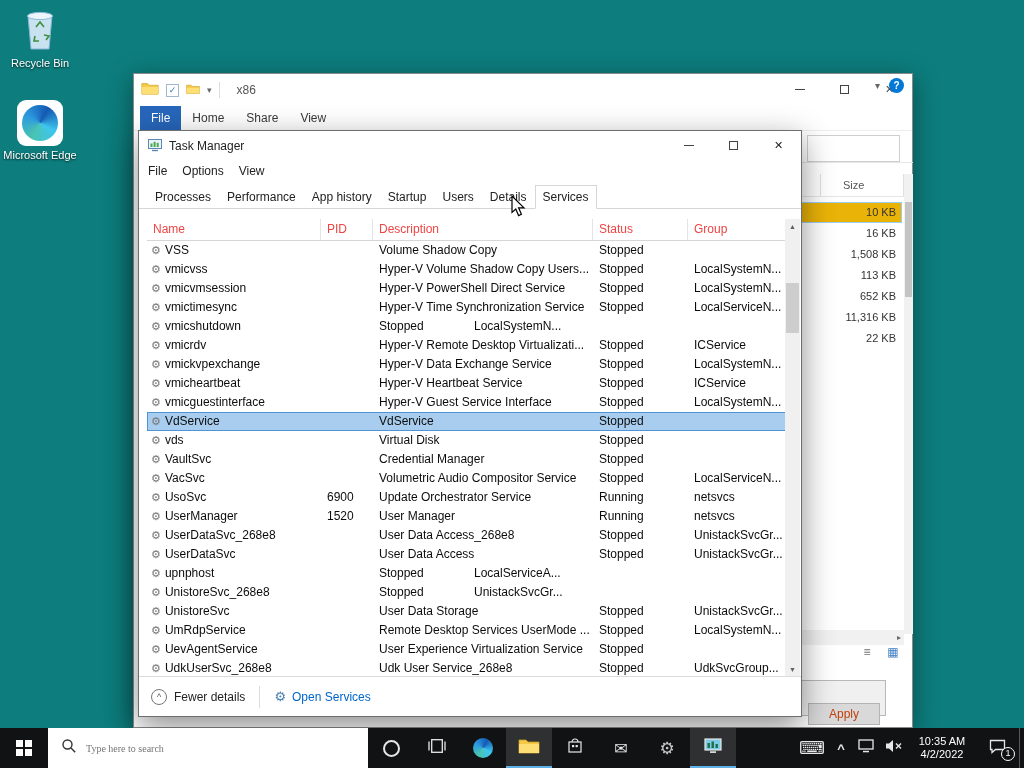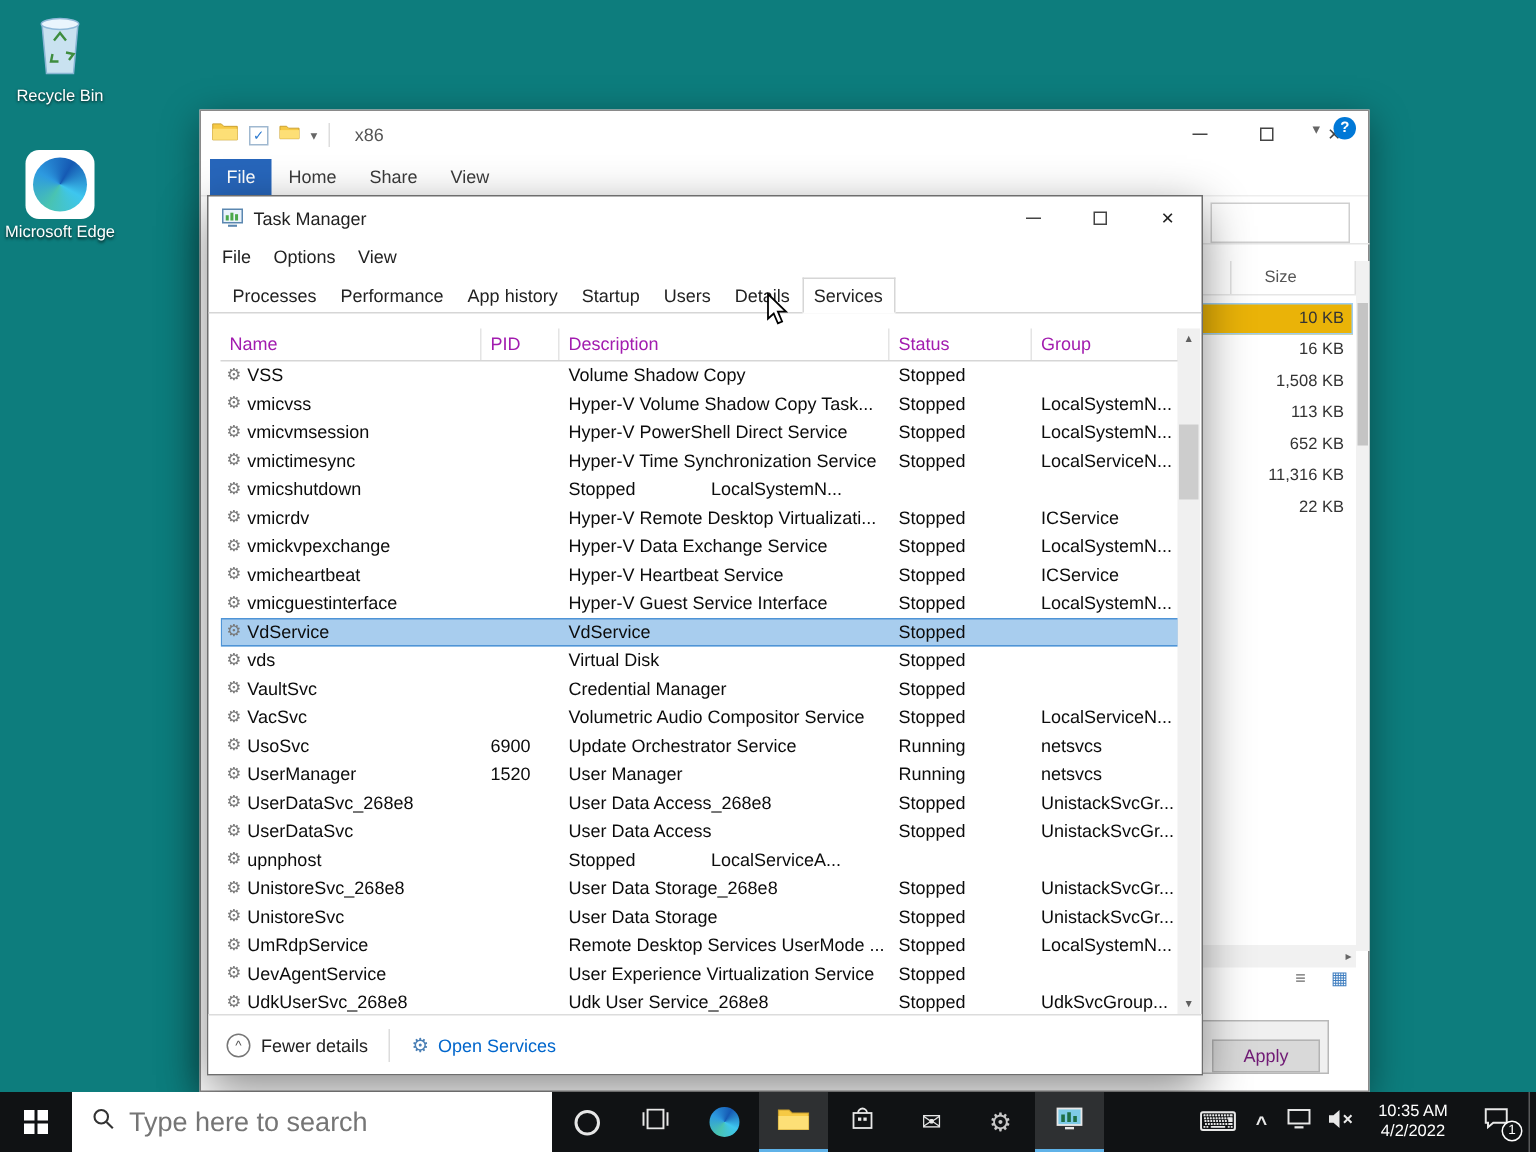--- a/index.html
+++ b/index.html
@@ -48,39 +48,39 @@
   .exp-hscroll { position:absolute; left:664px; top:556px; width:106px; height:15px; background:#f1f1f1;
                  text-align:right; font-size:8px; color:#666; line-height:15px; padding-right:3px; }
   .view-toggles { position:absolute; left:724px; top:570px; display:flex; gap:8px; }
   .vt { width:18px; height:16px; text-align:center; font-size:12px; line-height:16px; }
   .vt.list { color:#6d6d6d; }
   .vt.grid { color:#3f7ec0; }
 
   
   .bg-dialog { position:absolute; left:800px; top:680px; width:86px; height:36px; background:#f0f0f0;
                border:1px solid #b8b8b8; z-index:2; }
-  .apply-btn { position:absolute; left:7px; top:12px; width:72px; height:22px; background:#d9d9d9;
-               border:1px solid #b3b3b3; color:#701a75; font-size:12px; text-align:center; line-height:20px; }
+  .apply-btn { position:absolute; left:7px; top:22px; width:72px; height:22px; background:#d9d9d9;
+               border:1px solid #b3b3b3; color:#c2410c; font-size:12px; text-align:center; line-height:20px; }
 
   
   .tm { position:absolute; left:138px; top:130px; width:664px; height:587px; background:#fff;
         border:1px solid #6e6e6e; box-shadow:0 10px 30px rgba(0,0,0,.45); z-index:3; font-size:12px; color:#111; }
   .tm-titlebar { height:30px; display:flex; align-items:center; padding-left:9px; gap:7px; position:relative; }
   .tm-title { font-size:12px; color:#222; }
   .tm-controls { position:absolute; right:0; top:0; display:flex; }
   .tm-controls .wbtn { height:29px; color:#222; }
   .tm-menubar { position:absolute; left:0; top:30px; width:100%; height:20px; display:flex; gap:15px;
                 padding-left:9px; align-items:center; }
   .tm-menu { font-size:12px; color:#222; }
   .tm-tabs { position:absolute; left:0; top:52px; width:100%; height:26px; border-bottom:1px solid #d6d6d6;
              padding-left:8px; display:flex; align-items:flex-end; }
   .tm-tab { font-size:12px; color:#222; padding:4px 7px; border:1px solid transparent; margin-bottom:-1px; }
   .tm-tab.active { background:#fff; border-color:#d6d6d6; border-bottom-color:#fff; }
   .tm-table { position:absolute; left:8px; top:88px; width:639px; }
-  .tm-head { display:flex; height:22px; border-bottom:1px solid #d6d6d6; color:#a21caf; }
+  .tm-head { display:flex; height:22px; border-bottom:1px solid #d6d6d6; color:#ef4444; }
   .tm-head > div { line-height:21px; padding-left:6px; border-right:1px solid #e4e4e4; overflow:hidden; white-space:nowrap; }
   .tm-head > div:nth-of-type(1) { width:174px; }
   .tm-head > div:nth-of-type(2) { width:52px; }
   .tm-head > div:nth-of-type(3) { width:220px; }
   .tm-head > div:nth-of-type(4) { width:95px; }
   .tm-head > div:nth-of-type(5) { width:98px; }
   .tm-body { height:436px; overflow:hidden; }
   .tm-row { display:flex; height:19px; line-height:19px; color:#0c0c0c; }
   .tm-row.selected { background:#a8cdee; box-shadow:inset 0 0 0 1px #4f94d6; }
   .c-name { width:174px; padding-left:4px; display:flex; align-items:center; gap:4px; overflow:hidden; white-space:nowrap; }
@@ -106,22 +106,22 @@
   
   .taskbar { position:absolute; left:0; bottom:0; width:1024px; height:40px; background:#101214;
              display:flex; align-items:center; z-index:50; }
   .tb-btn { width:46px; height:40px; display:flex; align-items:center; justify-content:center; flex:none; }
   .tb-btn.active { background:rgba(255,255,255,.13); box-shadow:inset 0 -2px 0 #5fb2e8; }
   .start-btn { width:48px; }
   .win-logo { display:grid; grid-template-columns:7.5px 7.5px; grid-template-rows:7.5px 7.5px; gap:1.5px; }
   .win-logo i { background:#fff; display:block; }
   .tb-search { width:320px; height:40px; background:#fff; display:flex; align-items:center; gap:9px;
                padding-left:13px; flex:none; }
-  .tb-search input { border:none; outline:none; font-size:18px; color:#5c5c5c; width:250px; background:transparent;
-                     font-family:Liberation Sans, sans-serif; }
+  .tb-search input { border:none; outline:none; font-size:10px; color:#5c5c5c; width:250px; background:transparent;
+                     font-family:Liberation Serif, serif; }
   .cortana-ring { width:17px; height:17px; border:2px solid #e6e6e6; border-radius:50%; }
   .edge-ball.tb { width:20px; height:20px; }
   .tray { margin-left:auto; display:flex; align-items:center; height:40px; }
   .tray-btn { height:40px; display:flex; align-items:center; justify-content:center; color:#e8e8e8; flex:none; }
   .glyph-ico { color:#e8e8e8; }
   .tb-clock { width:66px; text-align:center; color:#fff; font-size:11px; line-height:13px; flex:none; }
   .ac-wrap { position:relative; width:44px; height:40px; display:flex; align-items:center; justify-content:center; }
   .ac-badge { position:absolute; right:4px; bottom:7px; width:14px; height:14px; border:1.5px solid #fff;
               border-radius:50%; color:#fff; font-size:9px; line-height:11px; text-align:center; background:#101214; }
   .show-desktop { width:5px; height:40px; border-left:1px solid rgba(255,255,255,.3); flex:none; }
@@ -309,21 +309,21 @@
           <div class="c-status">Stopped</div>
           <div class="c-group"></div>
         </div>
 
         <div class="tm-row">
           <div class="c-name">
             <span class="svc-ico">⚙</span>
             <span>vmicvss</span>
           </div>
           <div class="c-pid"></div>
-          <div class="c-desc">Hyper-V Volume Shadow Copy Task...</div>
+          <div class="c-desc">Hyper-V Volume Shadow Copy Users...</div>
           <div class="c-status">Stopped</div>
           <div class="c-group">LocalSystemN...</div>
         </div>
 
         <div class="tm-row">
           <div class="c-name">
             <span class="svc-ico">⚙</span>
             <span>vmicvmsession</span>
           </div>
           <div class="c-pid"></div>
@@ -494,21 +494,20 @@
           <div class="c-status">Stopped</div>
           <div class="c-group">LocalServiceA...</div>
         </div>
 
         <div class="tm-row">
           <div class="c-name">
             <span class="svc-ico">⚙</span>
             <span>UnistoreSvc_268e8</span>
           </div>
           <div class="c-pid"></div>
-          <div class="c-desc">User Data Storage_268e8</div>
           <div class="c-status">Stopped</div>
           <div class="c-group">UnistackSvcGr...</div>
         </div>
 
         <div class="tm-row">
           <div class="c-name">
             <span class="svc-ico">⚙</span>
             <span>UnistoreSvc</span>
           </div>
           <div class="c-pid"></div>

